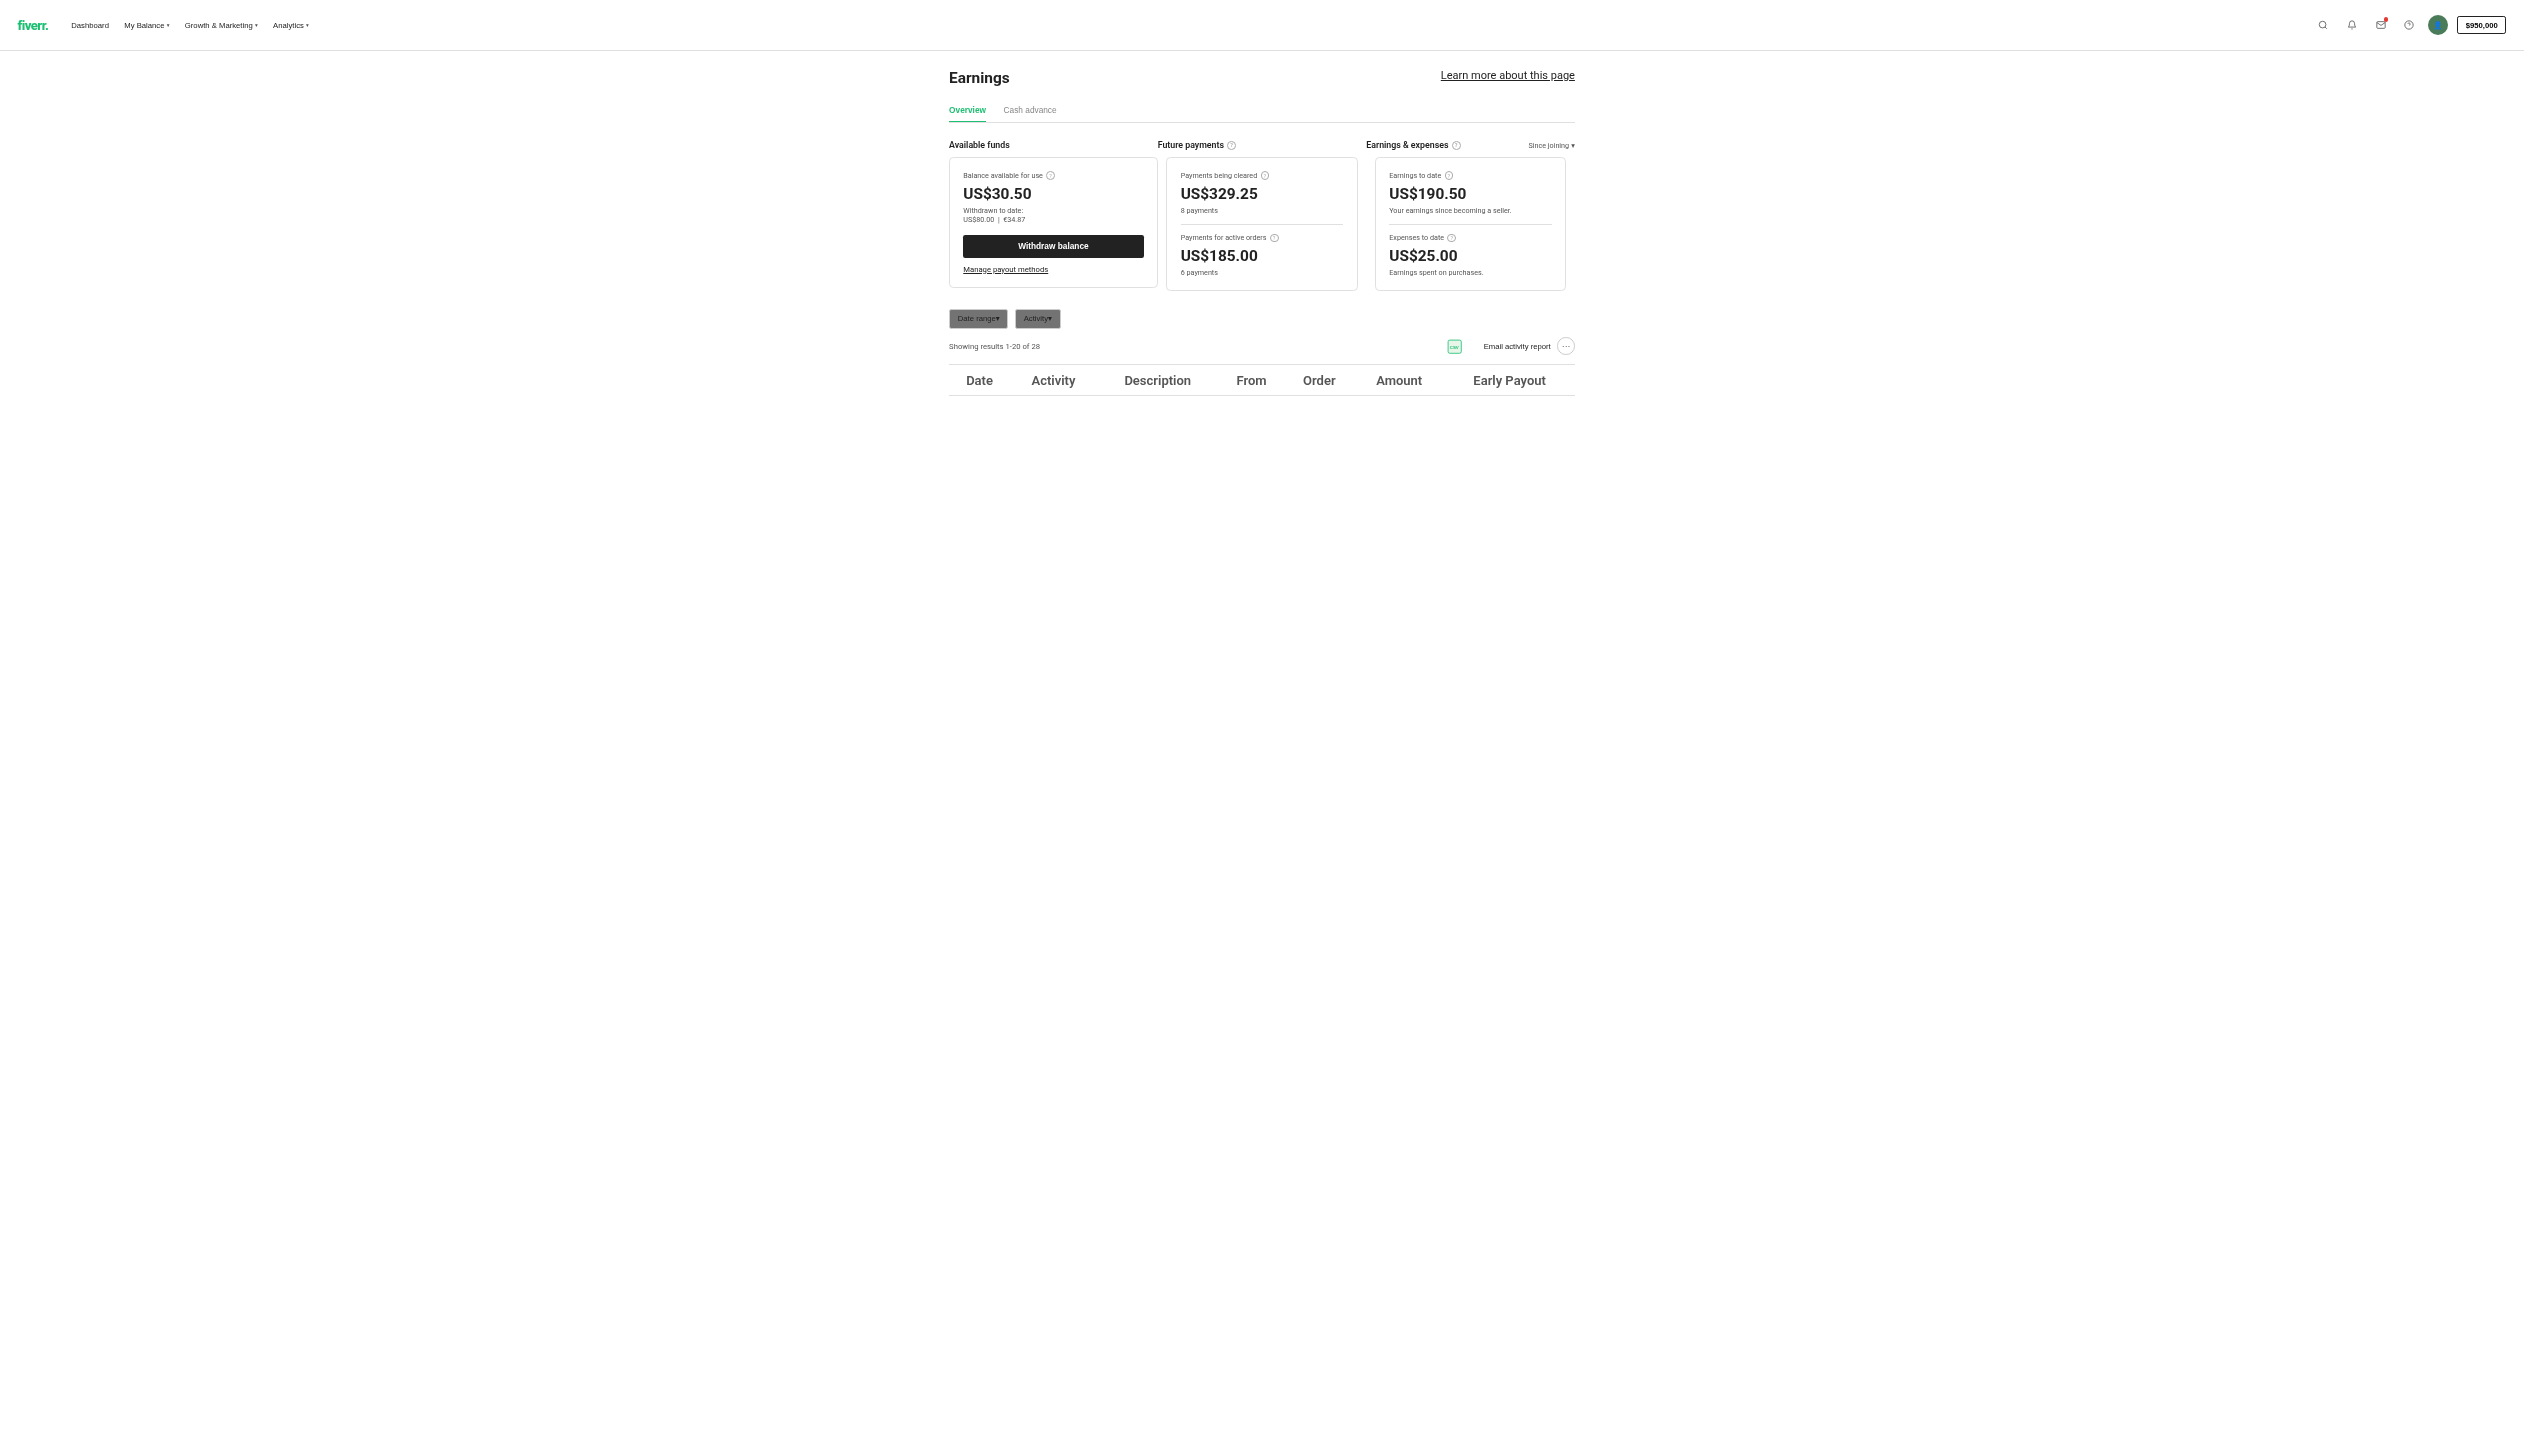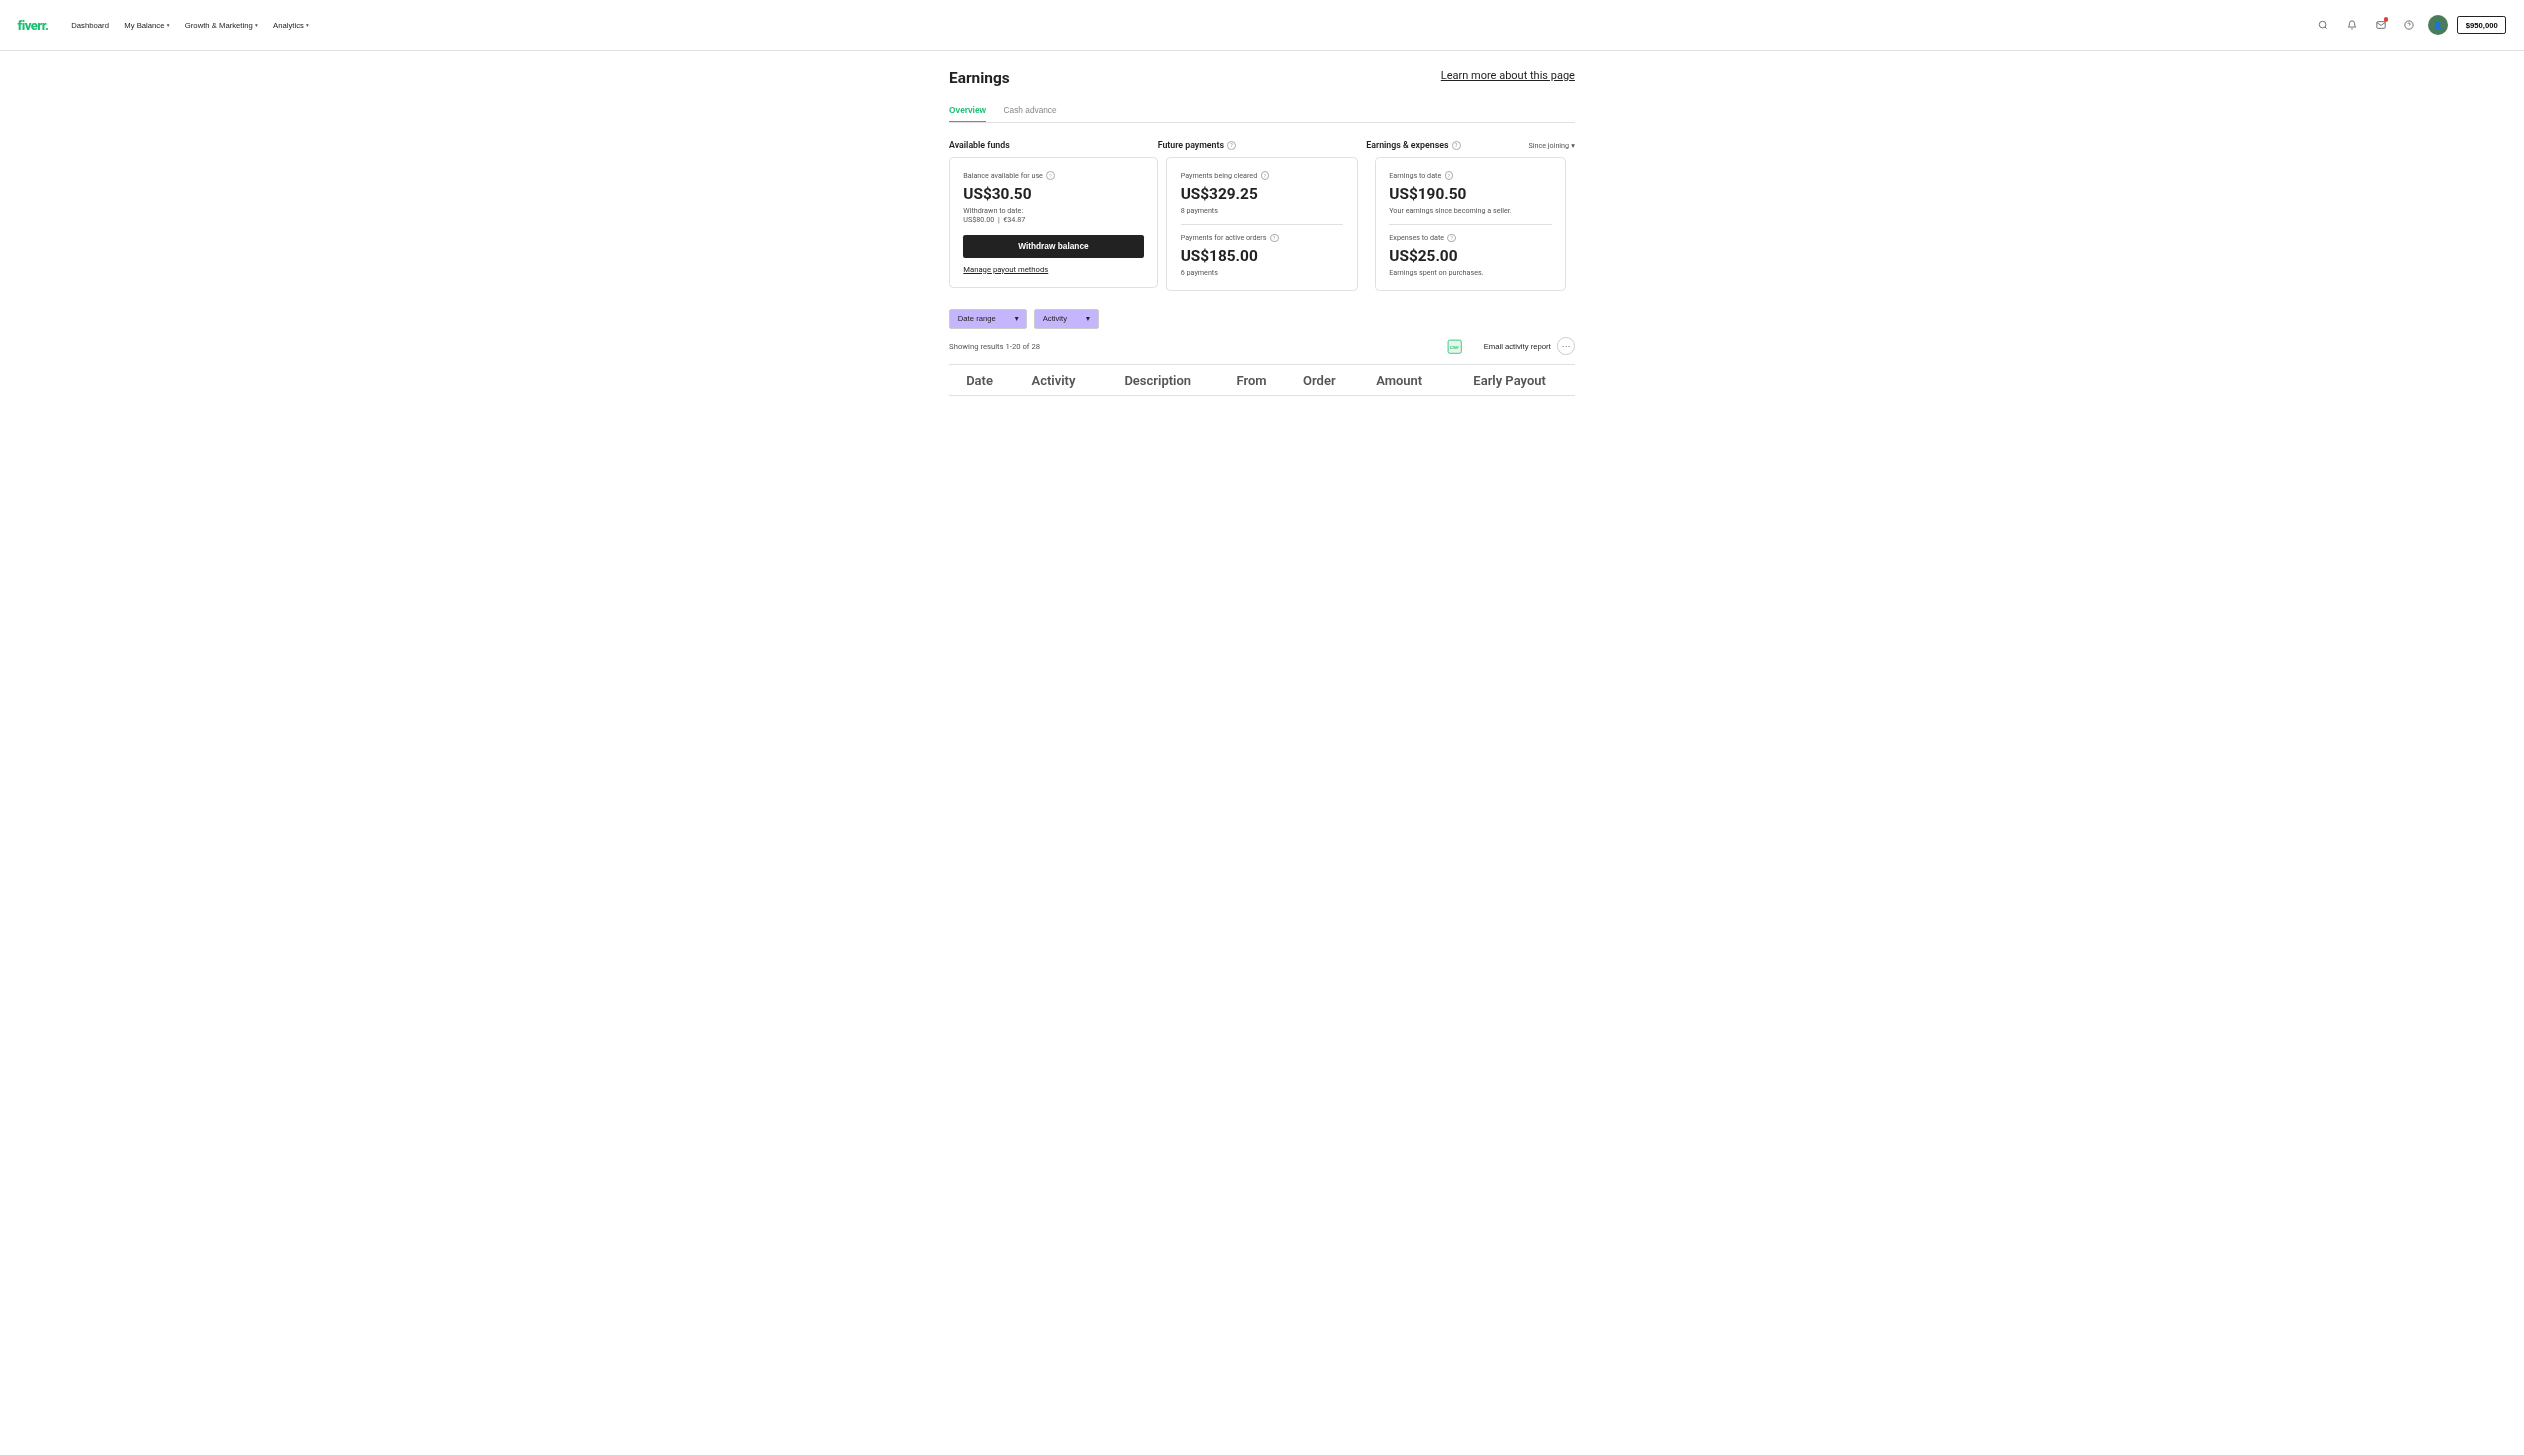--- a/index.html
+++ b/index.html
@@ -78,23 +78,23 @@
     .withdraw-btn {
       background: #222; color: #fff; border: none; border-radius: 2.2px;
       padding: 6.6px 13.2px; font-size: 8.3px; font-weight: 600; cursor: pointer;
       display: block; width: 100%; margin-bottom: 6.6px;
     }
     .manage-link { font-size: 7.7px; color: #222; text-decoration: underline; cursor: pointer; }
 
     
     .filters { display: flex; align-items: center; gap: 6.6px; margin-bottom: 8.8px; }
     .filter-btn {
-      display: flex; align-items: center; gap: 19px;
+      display: flex; align-items: center; gap: 0;
       border: 0.6px solid #ccc; border-radius: 2.2px; padding: 4.4px 7.7px;
-      background: #c4b5fd; cursor: pointer; font-size: 7.7px; color: #222; font-weight: 500;
+      background: #737373; cursor: pointer; font-size: 7.7px; color: #222; font-weight: 500;
     }
 
     
     .results-row { display: flex; align-items: center; justify-content: space-between; margin-bottom: 8.8px; }
     .results-text { font-size: 7.7px; color: #555; }
     .actions-right { display: flex; align-items: center; gap: 6.6px; }
     .email-report-btn {
       display: flex; align-items: center; gap: 21px;
       border: none; background: none; cursor: pointer; font-size: 7.7px; color: #222; font-weight: 500;
     }

